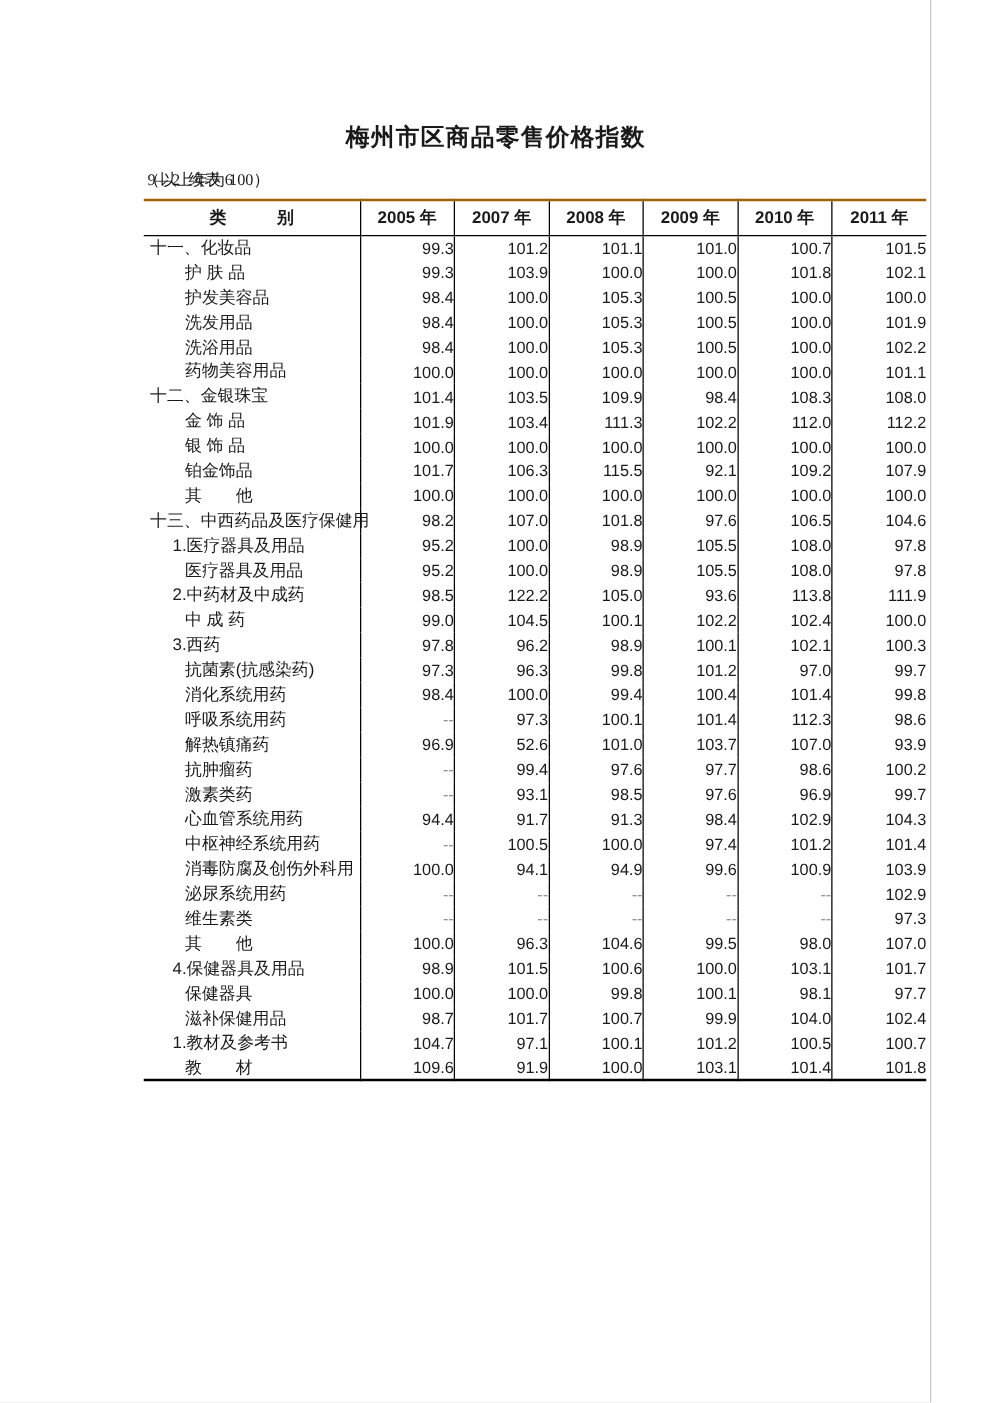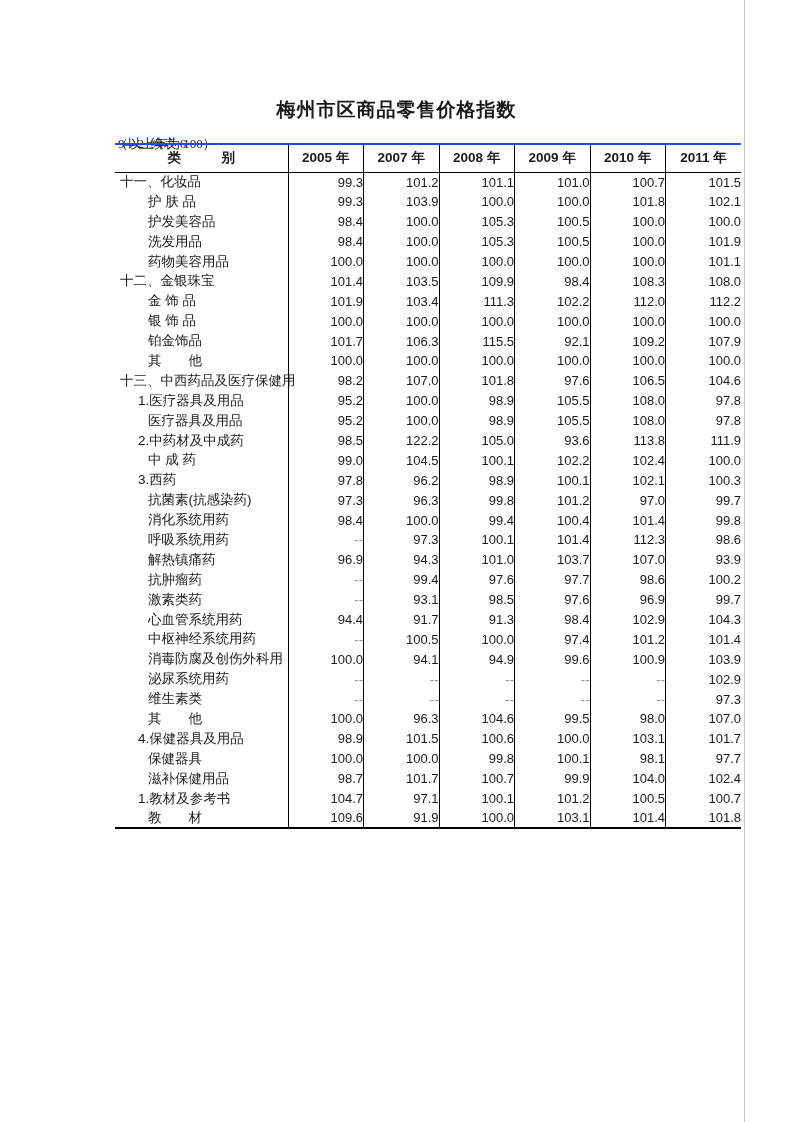--- a/index.html
+++ b/index.html
@@ -24,25 +24,25 @@
     font-family:"Liberation Serif", serif;
     font-size:13px; white-space:pre;
   }
   .subtitle-center {
     position:absolute; top:135px; left:115px; width:626px;
     text-align:left;
     font-family:"Liberation Serif", serif;
     font-size:13px; white-space:pre;
   }
   table.price {
-    position:absolute; top:143px; left:115px;
+    position:absolute; top:159px; left:115px;
     width:626px;
     border-collapse:collapse;
     table-layout:fixed;
-    border-top:2px solid #1d4ed8;
+    border-top:2px solid #a16207;
     border-bottom:2px solid #000;
   }
   table.price th, table.price td { padding:0; vertical-align:middle; }
   table.price th + th,
   table.price td + td { border-left:1px solid #000; }
   table.price thead th {
     height:28px;
     border-bottom:1px solid #000;
     font-size:13.5px; font-weight:bold;
     text-align:center; white-space:pre;
@@ -123,20 +123,29 @@
         <tr>
           <td class="label ind2">洗发用品</td>
           <td class="num">98.4</td>
           <td class="num">100.0</td>
           <td class="num">105.3</td>
           <td class="num">100.5</td>
           <td class="num">100.0</td>
           <td class="num">101.9</td>
         </tr>
         <tr>
+          <td class="label ind2">洗浴用品</td>
+          <td class="num">98.4</td>
+          <td class="num">100.0</td>
+          <td class="num">105.3</td>
+          <td class="num">100.5</td>
+          <td class="num">100.0</td>
+          <td class="num">102.2</td>
+        </tr>
+        <tr>
           <td class="label ind2">药物美容用品</td>
           <td class="num">100.0</td>
           <td class="num">100.0</td>
           <td class="num">100.0</td>
           <td class="num">100.0</td>
           <td class="num">100.0</td>
           <td class="num">101.1</td>
         </tr>
         <tr>
           <td class="label ind0">十二、金银珠宝</td>
@@ -260,21 +269,21 @@
           <td class="num dash">--</td>
           <td class="num">97.3</td>
           <td class="num">100.1</td>
           <td class="num">101.4</td>
           <td class="num">112.3</td>
           <td class="num">98.6</td>
         </tr>
         <tr>
           <td class="label ind2">解热镇痛药</td>
           <td class="num">96.9</td>
-          <td class="num">94.3</td>
+          <td class="num">52.6</td>
           <td class="num">101.0</td>
           <td class="num">103.7</td>
           <td class="num">107.0</td>
           <td class="num">93.9</td>
         </tr>
         <tr>
           <td class="label ind2">抗肿瘤药</td>
           <td class="num dash">--</td>
           <td class="num">99.4</td>
           <td class="num">97.6</td>

